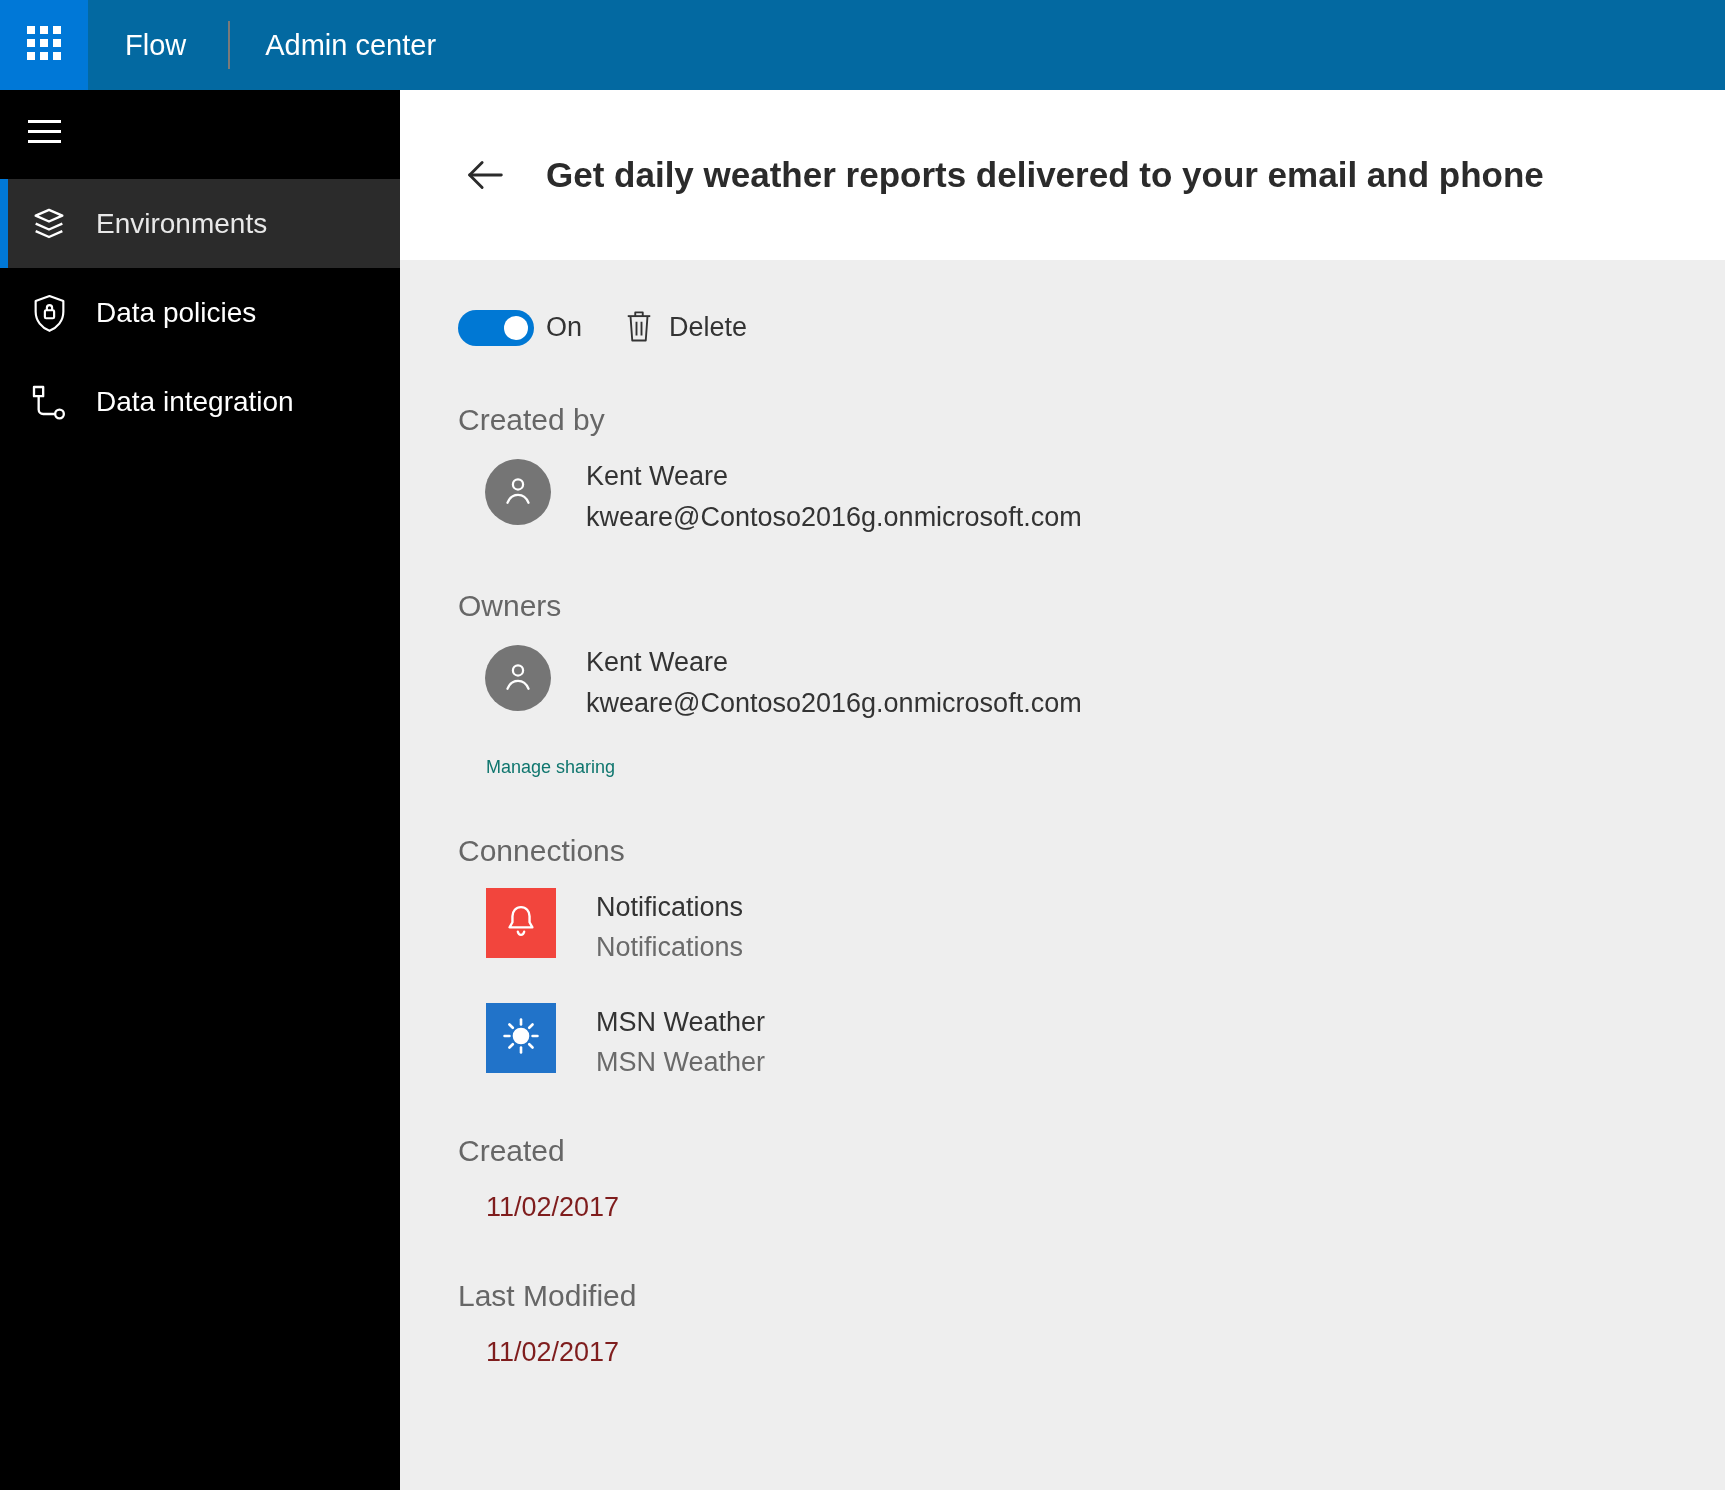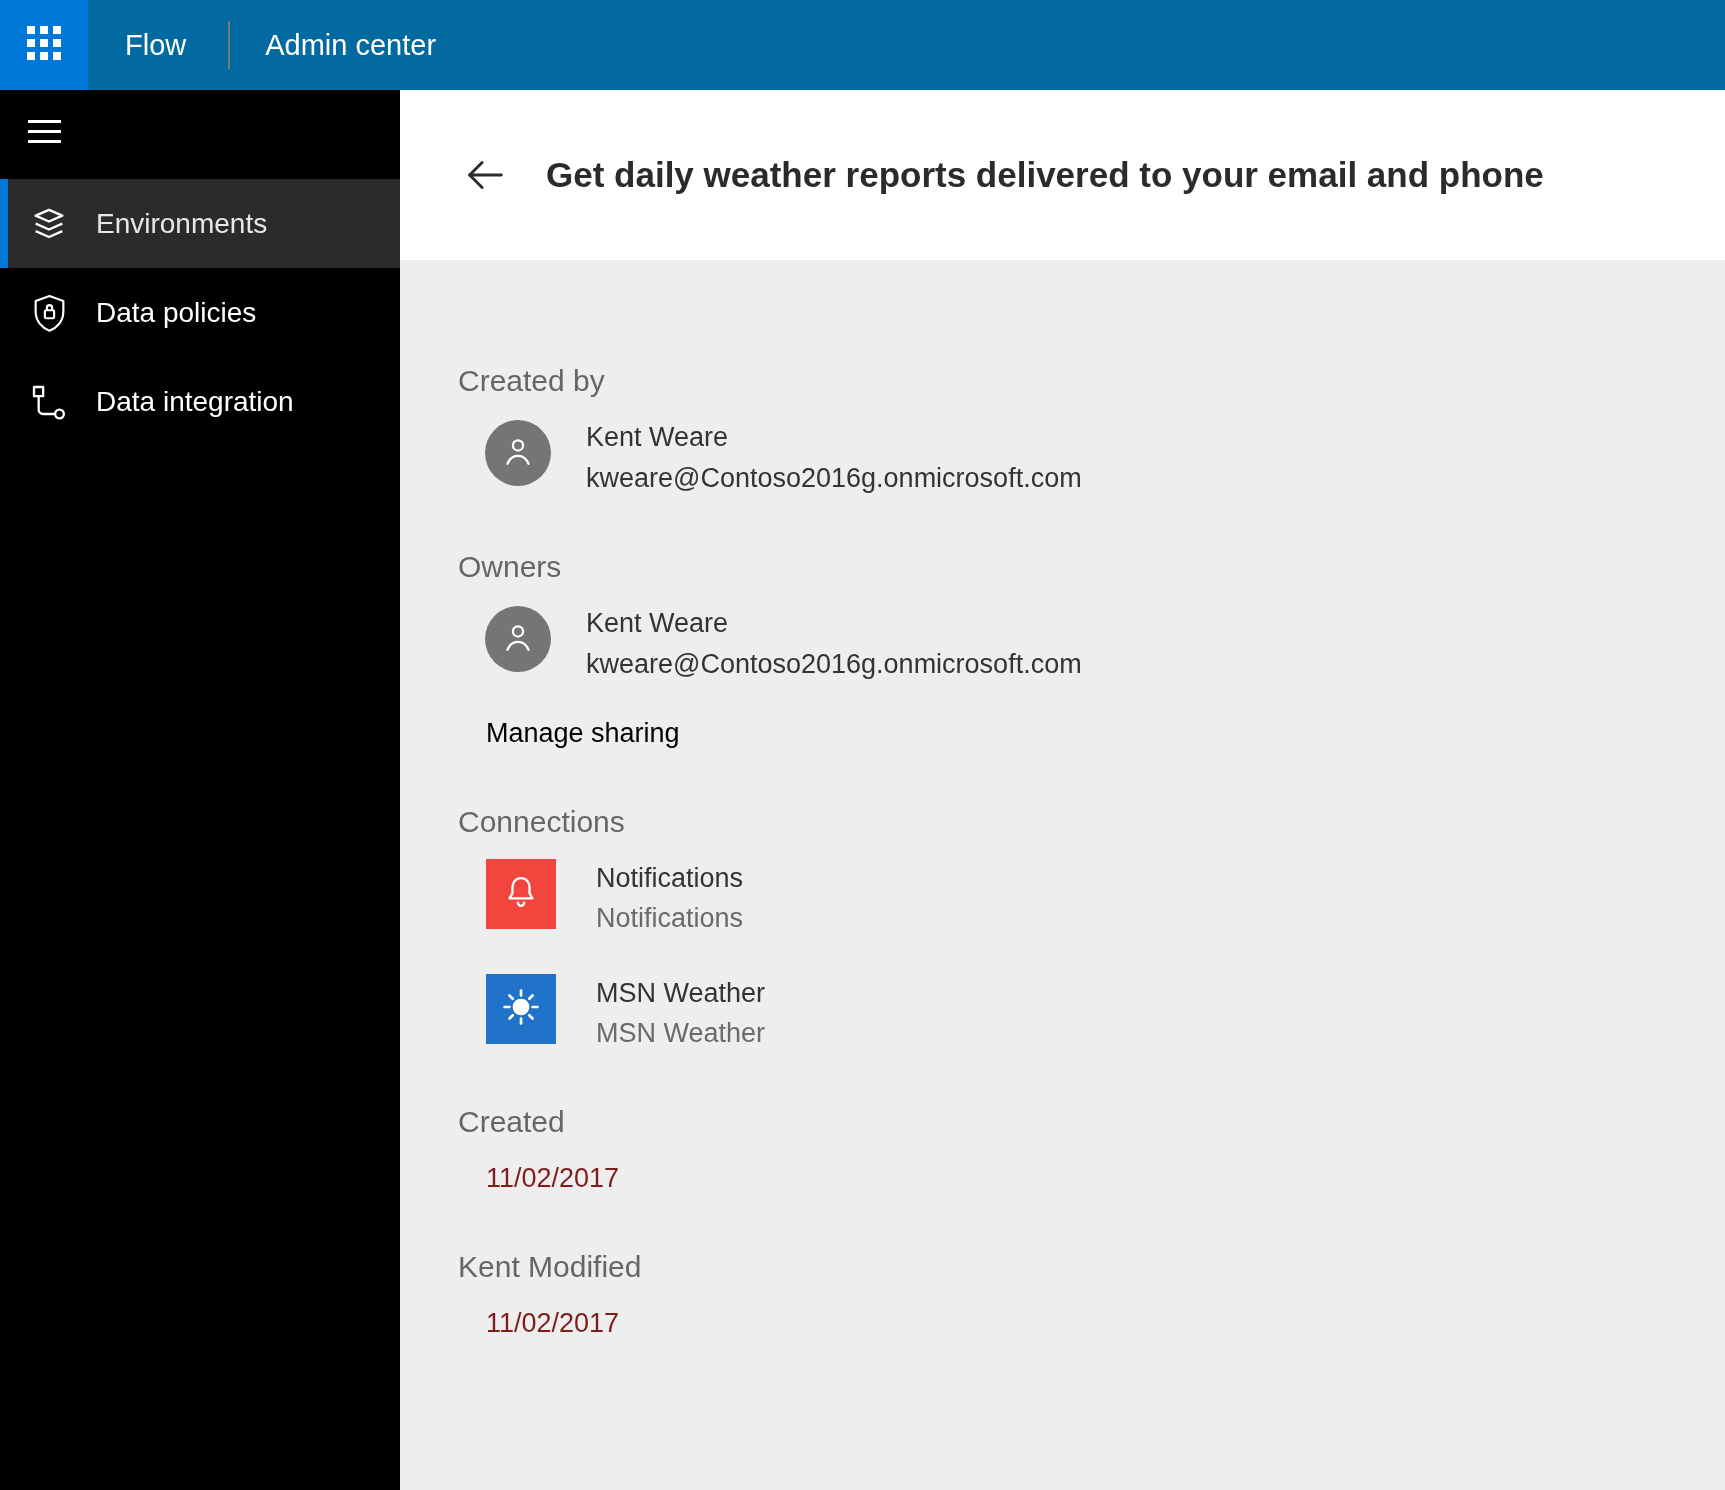--- a/index.html
+++ b/index.html
@@ -83,21 +83,21 @@
   .person-row { display:flex; align-items:flex-start; margin-top:22px; margin-left:27px; }
   .avatar {
     width:66px; height:66px; border-radius:50%; background:#757575;
     display:flex; align-items:center; justify-content:center; flex-shrink:0;
   }
   .person-info { margin-left:35px; padding-top:2px; }
   .person-name { font-size:27px; color:#333; }
   .person-email { font-size:27px; color:#333; margin-top:10px; }
 
   .link-row { margin-top:38px; margin-left:28px; }
-  .manage-link { font-size:27px; color:#000000; cursor:pointer; display:inline-block; }
+  .manage-link { font-size:18px; color:#0f766e; cursor:pointer; display:inline-block; }
 
   .connection-row { display:flex; align-items:flex-start; margin-left:28px; }
   .connection-row.first { margin-top:20px; }
   .connection-row.second { margin-top:40px; }
   .connection-tile {
     width:70px; height:70px; display:flex; align-items:center; justify-content:center;
     flex-shrink:0;
   }
   .connection-info { margin-left:40px; padding-top:4px; }
   .connection-name { font-size:27px; color:#333; }
@@ -183,20 +183,37 @@
           <path d="M20.5 12H4"></path>
           <path d="M10.5 5.5L4 12l6.5 6.5"></path>
         </svg>
       </span>
     </div>
     <div class="page-title">Get daily weather reports delivered to your email and phone</div>
   </div>
 
   <div class="content">
 
+    <div class="toggle-row">
+      <div class="toggle">
+        <div class="toggle-knob"></div>
+      </div>
+      <span class="toggle-label">On</span>
+      <div class="delete-btn">
+        <span>
+          <svg width="30" height="35" viewBox="0 0 24 28" fill="none" stroke="#333" stroke-width="1.5" stroke-linejoin="round">
+            <path d="M3 6.5h18"></path>
+            <path d="M9 6.5V3.5h6v3"></path>
+            <path d="M5.2 6.5l1.4 19.5h10.8l1.4-19.5"></path>
+            <path d="M10 11v11M14 11v11"></path>
+          </svg>
+        </span>
+        <span class="delete-label">Delete</span>
+      </div>
+    </div>
 
     <div class="section-heading">Created by</div>
     <div class="person-row">
       <div class="avatar">
         <span>
           <svg width="36" height="36" viewBox="0 0 24 24" fill="none" stroke="#fff" stroke-width="1.5" stroke-linecap="round">
             <circle cx="12" cy="8.3" r="3.4"></circle>
             <path d="M5 20.5c1.4-3.6 4-5.3 7-5.3s5.6 1.7 7 5.3"></path>
           </svg>
         </span>
@@ -261,17 +278,17 @@
       </div>
       <div class="connection-info">
         <div class="connection-name">MSN Weather</div>
         <div class="connection-type">MSN Weather</div>
       </div>
     </div>
 
     <div class="section-heading">Created</div>
     <div class="date-value">11/02/2017</div>
 
-    <div class="section-heading">Kent Modified</div>
+    <div class="section-heading">Last Modified</div>
     <div class="date-value">11/02/2017</div>
 
   </div>
 </div>
 
 </body></html>

